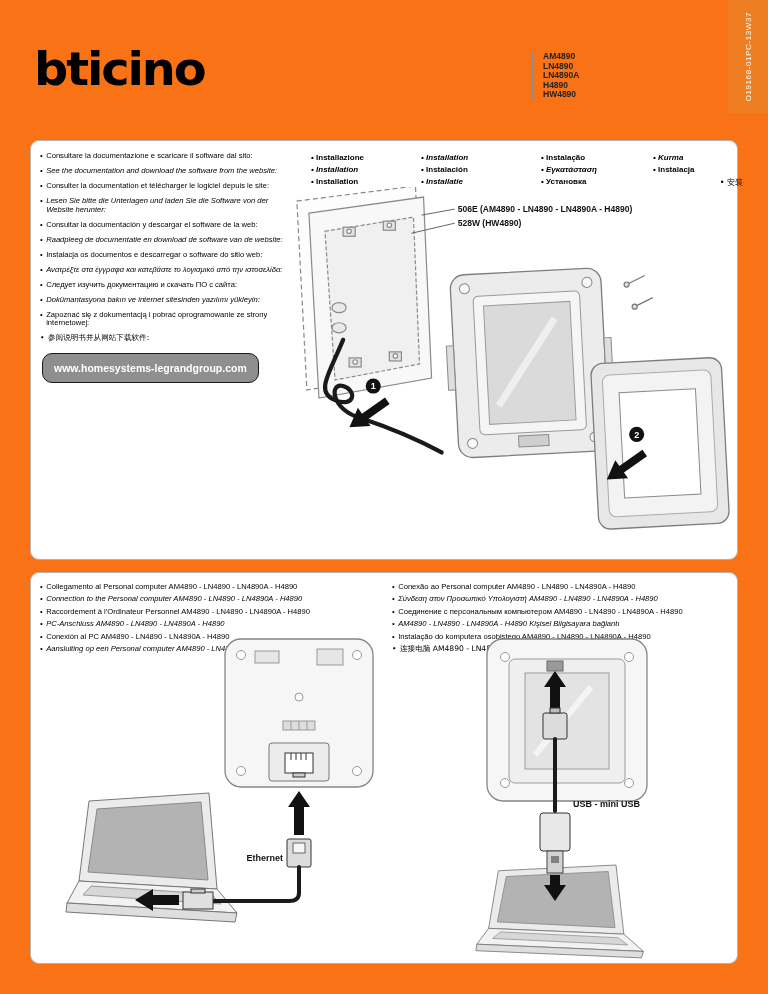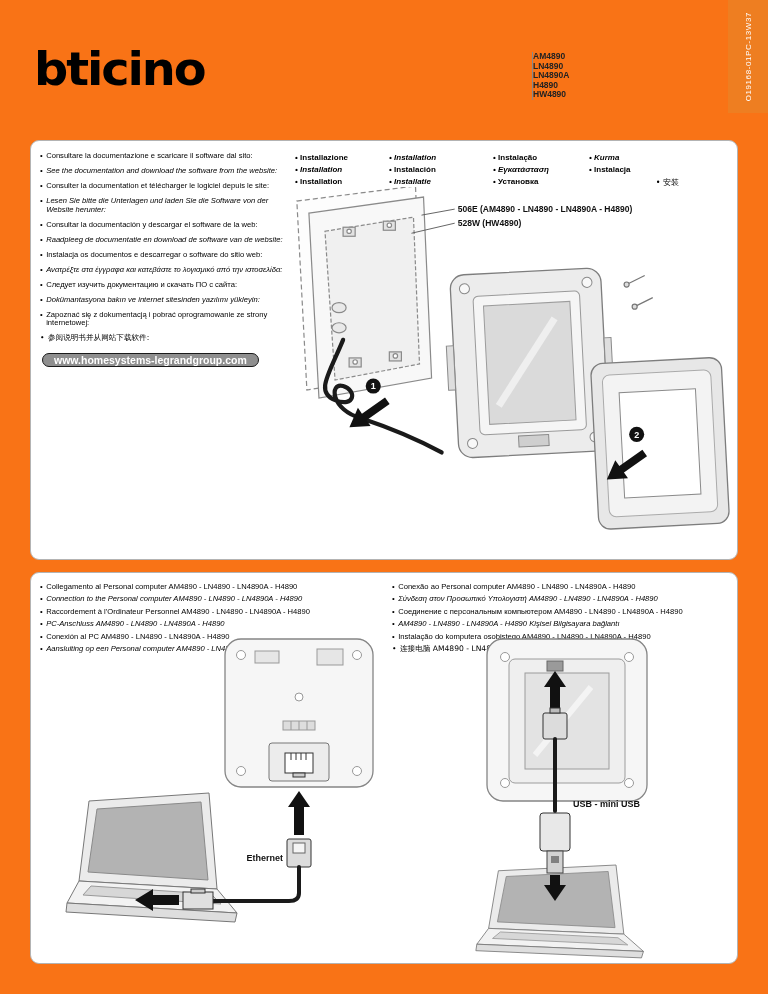--- a/index.html
+++ b/index.html
@@ -4,45 +4,45 @@
 <style>
   * { margin:0; padding:0; box-sizing:border-box; }
   :root { --orange:#ee7e21; --line:#b3b3b3; --ink:#000; }
   body { background:#f2f2f2; font-family:"Liberation Sans", sans-serif; }
   .page { position:relative; width:768px; height:994px; background:#f97316; margin:0 auto; overflow:hidden; }
 
   
   .logo { position:absolute; left:34px; top:42px; font-size:46px; font-weight:bold;
           letter-spacing:-2px; color:#000; font-family:"DejaVu Sans", sans-serif; transform:scaleX(1.04); transform-origin:left; }
   .codes { position:absolute; left:532px; top:52px; border-left:1.5px solid #8a8a8a;
-           padding-left:0; font-size:8.5px; line-height:9.6px; color:#222; font-weight:bold; }
+           padding-left:10px; font-size:8.5px; line-height:9.6px; color:#222; font-weight:bold; }
   .orange-tab { position:absolute; right:0; top:0; width:40px; height:113px; background:var(--orange);
                 display:flex; align-items:center; justify-content:center; }
   .orange-tab span { writing-mode:vertical-rl; transform:rotate(180deg); color:#fff; font-size:8px; letter-spacing:.6px; }
 
   
   .box { position:absolute; left:30px; width:708px; border:1px solid var(--line); border-radius:9px; background:#fff; }
   .box1 { top:140px; height:420px; }
   .box2 { top:572px; height:392px; }
 
   
   .blist li { display:flex; font-size:7.6px; line-height:8.8px; font-weight:normal; color:#000; list-style:none; }
   .blist li::before { content:"•"; margin-right:3.5px; flex:none; }
   .blist li.it { font-style:italic; }
   .blist li.cn { font-weight:normal; font-family:"DejaVu Sans", sans-serif; }
   .box1 .blist li { margin-bottom:6.2px; }
   .box2 .blist li { margin-bottom:3.2px; line-height:9.2px; }
 
   .left-col { position:absolute; left:9px; top:11px; width:256px; }
-  .website-btn { display:inline-block; margin-top:4px; margin-left:2px; padding:0 11px;
+  .website-btn { display:inline-block; margin-top:4px; margin-left:2px; padding:8px 11px;
                  background:#8f8f8f; color:#fff; font-weight:bold; font-size:10.5px;
                  border:1.6px solid #1a1a1a; border-radius:10px; cursor:pointer; }
 
   .install-words { position:absolute; left:264px; top:12px; display:flex; }
-  .iw-col { display:flex; flex-direction:column; gap:3px; }
+  .iw-col { display:flex; flex-direction:column; gap:3px;margin-left:16px; }
   .iw-col:nth-child(1){width:94px} .iw-col:nth-child(2){width:104px}
   .iw-col:nth-child(3){width:96px} .iw-col:nth-child(4){width:90px}
   .iw-col span { font-size:8px; font-weight:bold; color:#000; }
   .iw-col span::before { content:"• "; }
   .iw-col span.it { font-style:italic; }
   .iw-col span.cn { font-weight:normal; font-family:"DejaVu Sans", sans-serif;text-align:right; }
 
   .diagram1 { position:absolute; left:258px; top:46px; width:446px; height:370px; }
   .diagram1 svg, .conn svg { width:100%; height:100%; display:block; }
 

